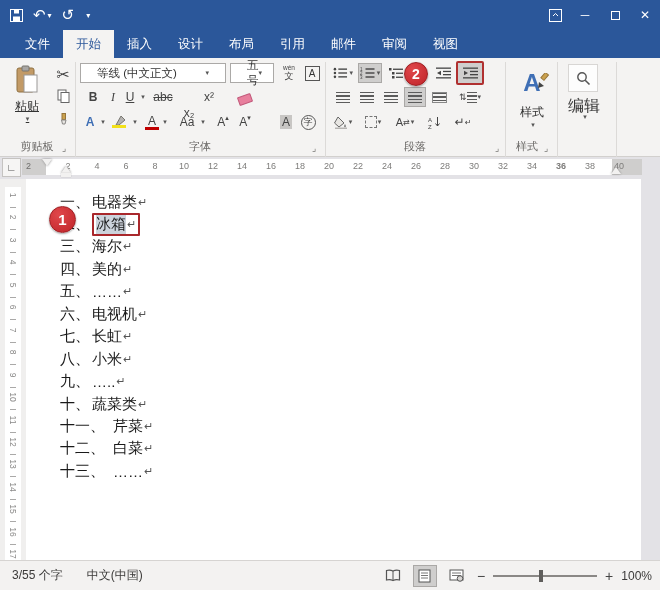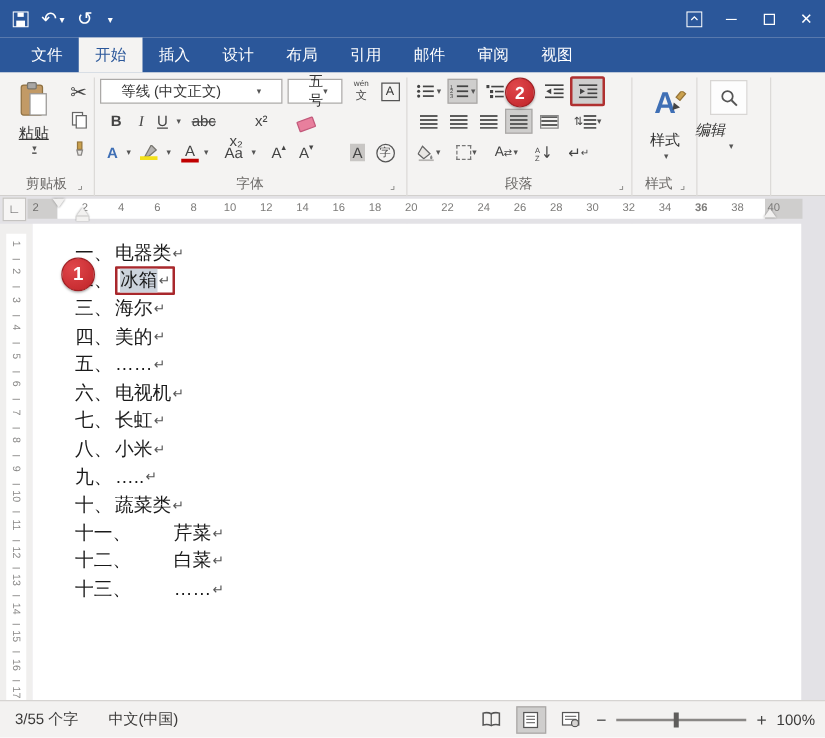--- a/index.html
+++ b/index.html
@@ -93,21 +93,21 @@
   .vruler { position:absolute; left:0; top:179px; width:26px; height:381px; background:#f0efee; }
   .vwhite { position:absolute; left:5px; top:8px; width:16px; height:373px; background:#fff; }
   .vn { position:absolute; left:6px; width:14px; text-align:center; font-size:8.5px; color:#8a8988;
         transform:rotate(90deg); }
   .vt { position:absolute; left:10px; width:6px; height:1px; background:#aaa9a8; }
   .docarea { position:absolute; left:26px; top:179px; width:634px; height:381px; background:#e3e2e6; }
   .page { position:absolute; left:0; top:0; width:615px; height:381px; background:#fff; }
   .docline { position:absolute; left:34px; height:22px; font-size:15px; color:#1a1a1a;
              white-space:nowrap; display:flex; align-items:center; }
   .lnum { margin-right:2px; }
-  .gap { margin-left:32px; }
+  .gap { margin-left:6px; }
   .pil { font-size:11px; color:#555; margin-left:1px; }
   .redbox { display:inline-flex; align-items:center; border:2px solid #a9282c; border-radius:1px;
             padding:0 2px; }
   .seltext { background:#ccd3dc; }
 
   
   .statusbar { position:absolute; left:0; top:560px; width:660px; height:30px; background:#f3f2f1;
                border-top:1px solid #d6d4d2; display:flex; align-items:center; font-size:12px;
                color:#3b3a39; }
   .sitem { padding:0 12px; white-space:nowrap; }
@@ -378,21 +378,21 @@
     <div class="rbtn carr" style="left:526px; top:62px; width:12px; height:10px;">▾</div>
     <div class="glabel" style="left:527px;">样式</div>
     <div class="launcher" style="left:544px;">⌟</div>
 
     <div class="rbtn" style="left:568px; top:6px; width:30px; height:28px; background:#fdfdfd; border:1px solid #d8d6d4;">
       <svg width="15" height="15" viewBox="0 0 15 15">
           <circle cx="6" cy="6" r="4.2" fill="none" stroke="#555" stroke-width="1.4"></circle>
           <path d="M9.2 9.2 L13.5 13.5" stroke="#555" stroke-width="1.6"></path>
         </svg>
     </div>
-    <div style="position:absolute; left:548px; top:38px; width:40px; text-align:center; font-size:12px; color:#333;font-style:italic;">编辑</div>
+    <div style="position:absolute; left:564px; top:38px; width:40px; text-align:center; font-size:16px; color:#333;">编辑</div>
     <div class="rbtn carr" style="left:578px; top:54px; width:12px; height:10px;">▾</div>
 
     <div class="rbtn" style="left:632px; top:134px; width:18px; height:16px; font-size:9px; color:#666;">⌃</div>
   </div>
 
   <div class="rulerrow">
     <div class="tabsel">∟</div>
     <div class="hgrayL"></div>
     <div class="hwhite"></div>
     <div class="hgrayR"></div>

